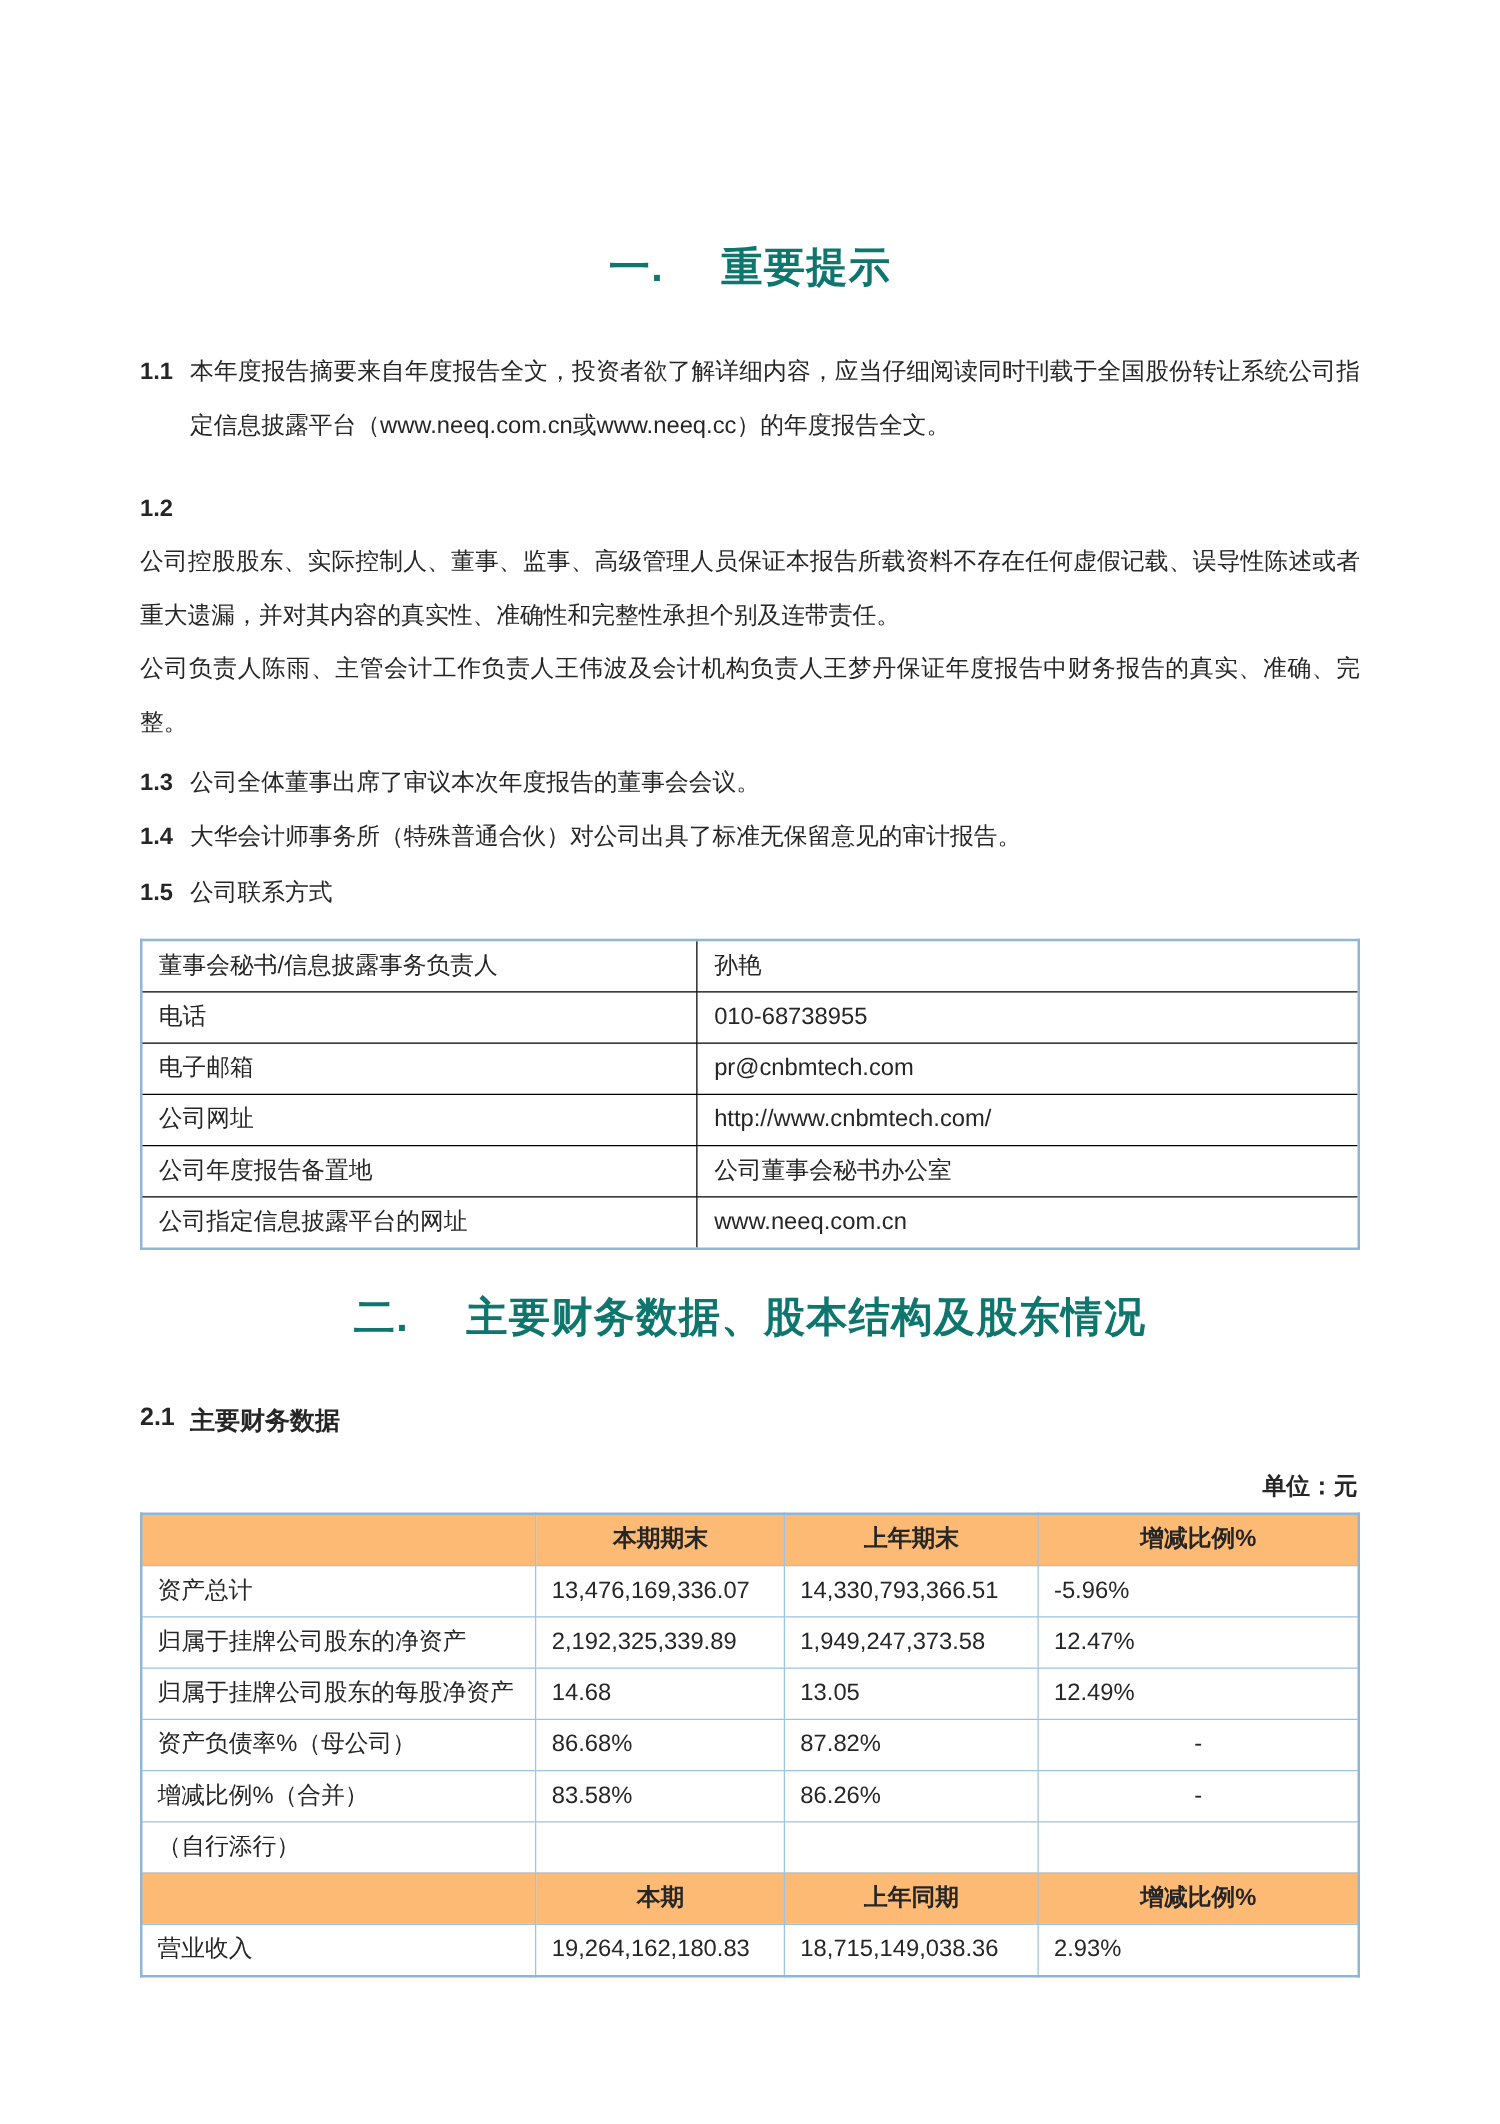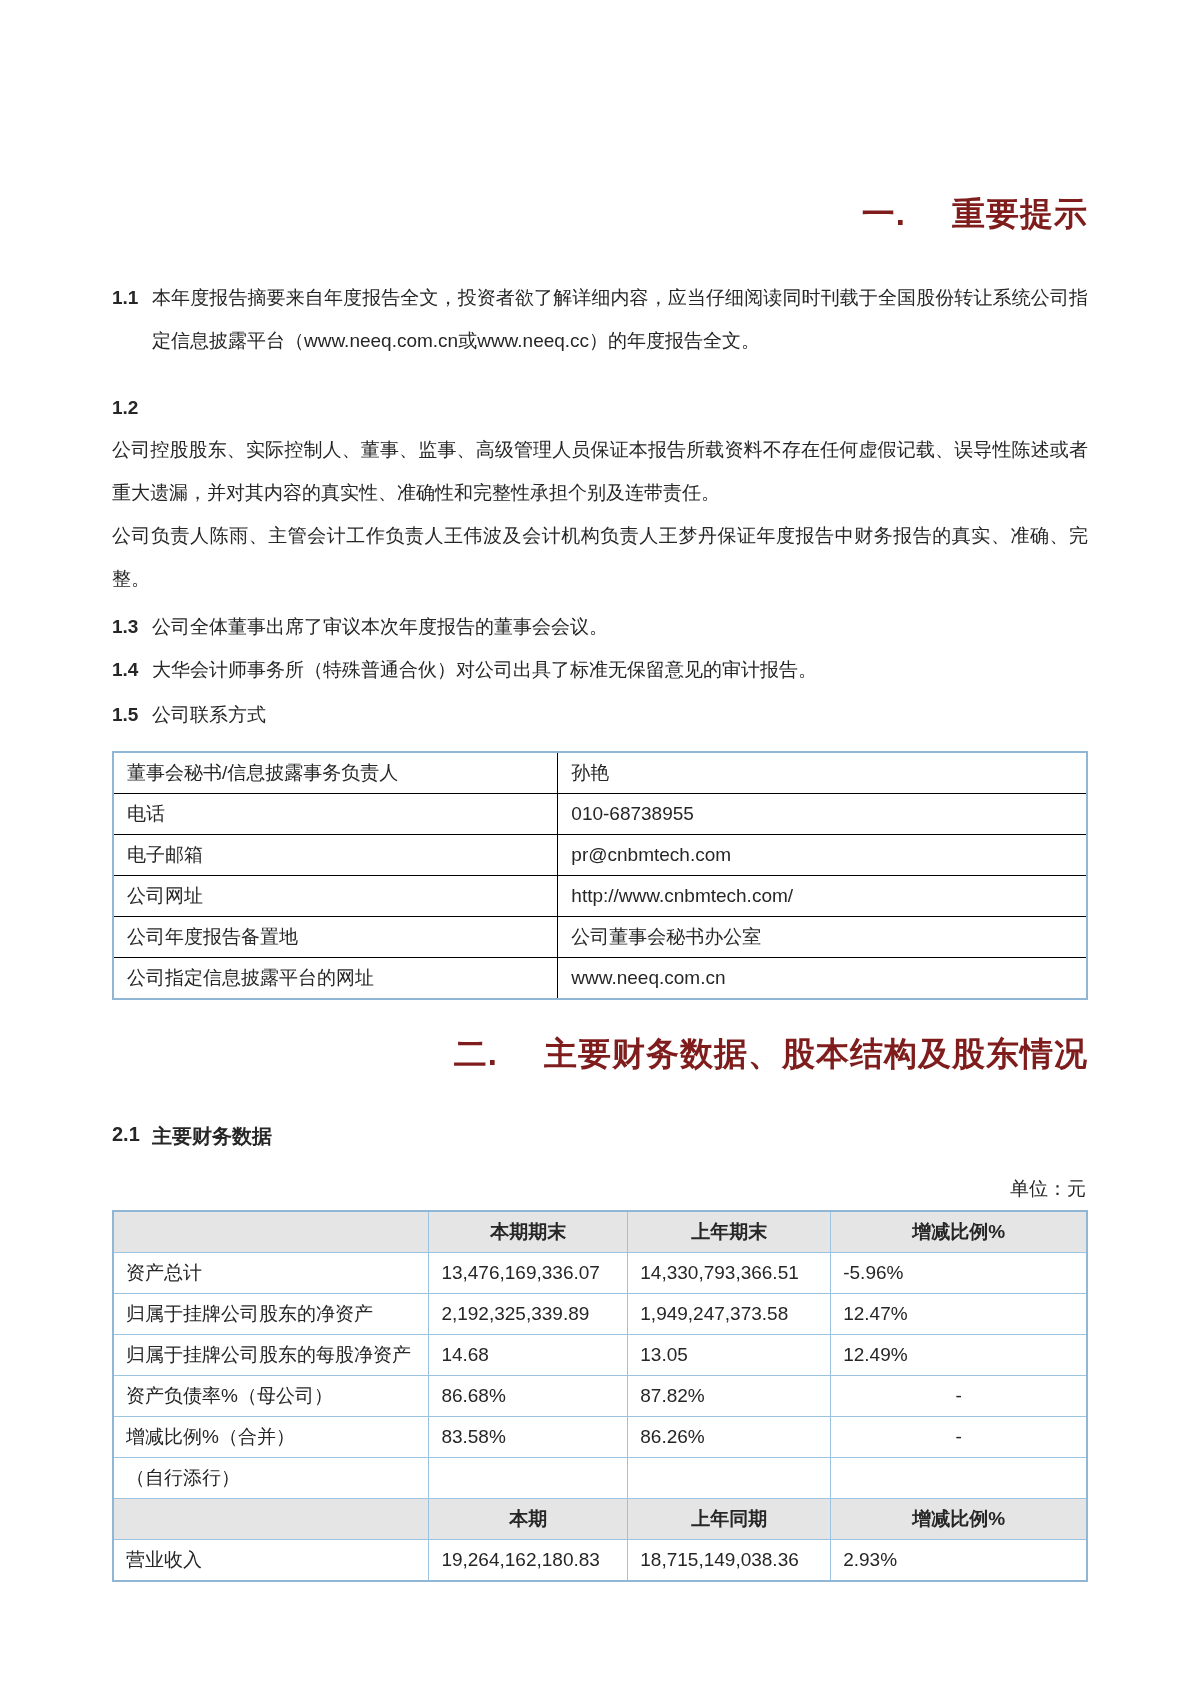--- a/index.html
+++ b/index.html
@@ -9,22 +9,22 @@
     font-family:"Liberation Sans", sans-serif;
     color:#262626;
     position:relative;
     overflow:hidden;
   }
   .content {
     position:absolute; left:112px; top:0; width:976px;
   }
   
   .sec-heading {
-    text-align:right;
-    font-size:33px; font-weight:bold; color:#7f1d1d;
+    text-align:center;
+    font-size:33px; font-weight:bold; color:#0f766e;
     letter-spacing:1px;
   }
   .sec-heading .sec-num { display:inline-block; margin-right:46px; }
   .sec1-heading { margin-top:192px; margin-bottom:40px; }
   .sec2-heading { margin-top:32px; margin-bottom:46px; }
   
   .item { display:flex; font-size:19px; line-height:2.25; }
   .item .num { flex:0 0 40px; font-weight:bold; }
   .item .txt { flex:1; text-align:justify; }
   .item-11 { margin-bottom:24px; }
@@ -37,31 +37,31 @@
     border:1px solid #000000;
     padding:5px 13px;
     line-height:30px;
     vertical-align:middle;
   }
   .contact-table td.c-label { width:446px; }
   .contact-table td.c-value { width:530px; }
   
   .sub-heading { display:flex; font-size:20px; font-weight:bold; margin-bottom:26px; }
   .sub-heading .num { flex:0 0 40px; }
-  .unit-label { text-align:right; font-size:19px; margin-bottom:8px; padding-right:2px; }
+  .unit-label { text-align:right; font-size:19px; margin-bottom:8px; padding-right:2px;font-weight:bold; }
   
   .finance-table td, .finance-table th {
     border:1px solid #9cc3e0;
     padding:5px 12px;
     line-height:30px;
     vertical-align:middle;
     font-size:19px; font-weight:normal;
   }
   .finance-table .hdr td {
-    background:#e5e5e5;
+    background:#fdba74;
     font-weight:bold;
     text-align:center;
   }
   .finance-table td.f-label  { width:317px; text-align:left; }
   .finance-table td.f-cur    { width:199px; }
   .finance-table td.f-prev   { width:203px; }
   .finance-table td.f-change { width:257px; }
   .finance-table td.num-r { text-align:left; }
   .finance-table td.num-c { text-align:center; }
 </style>

